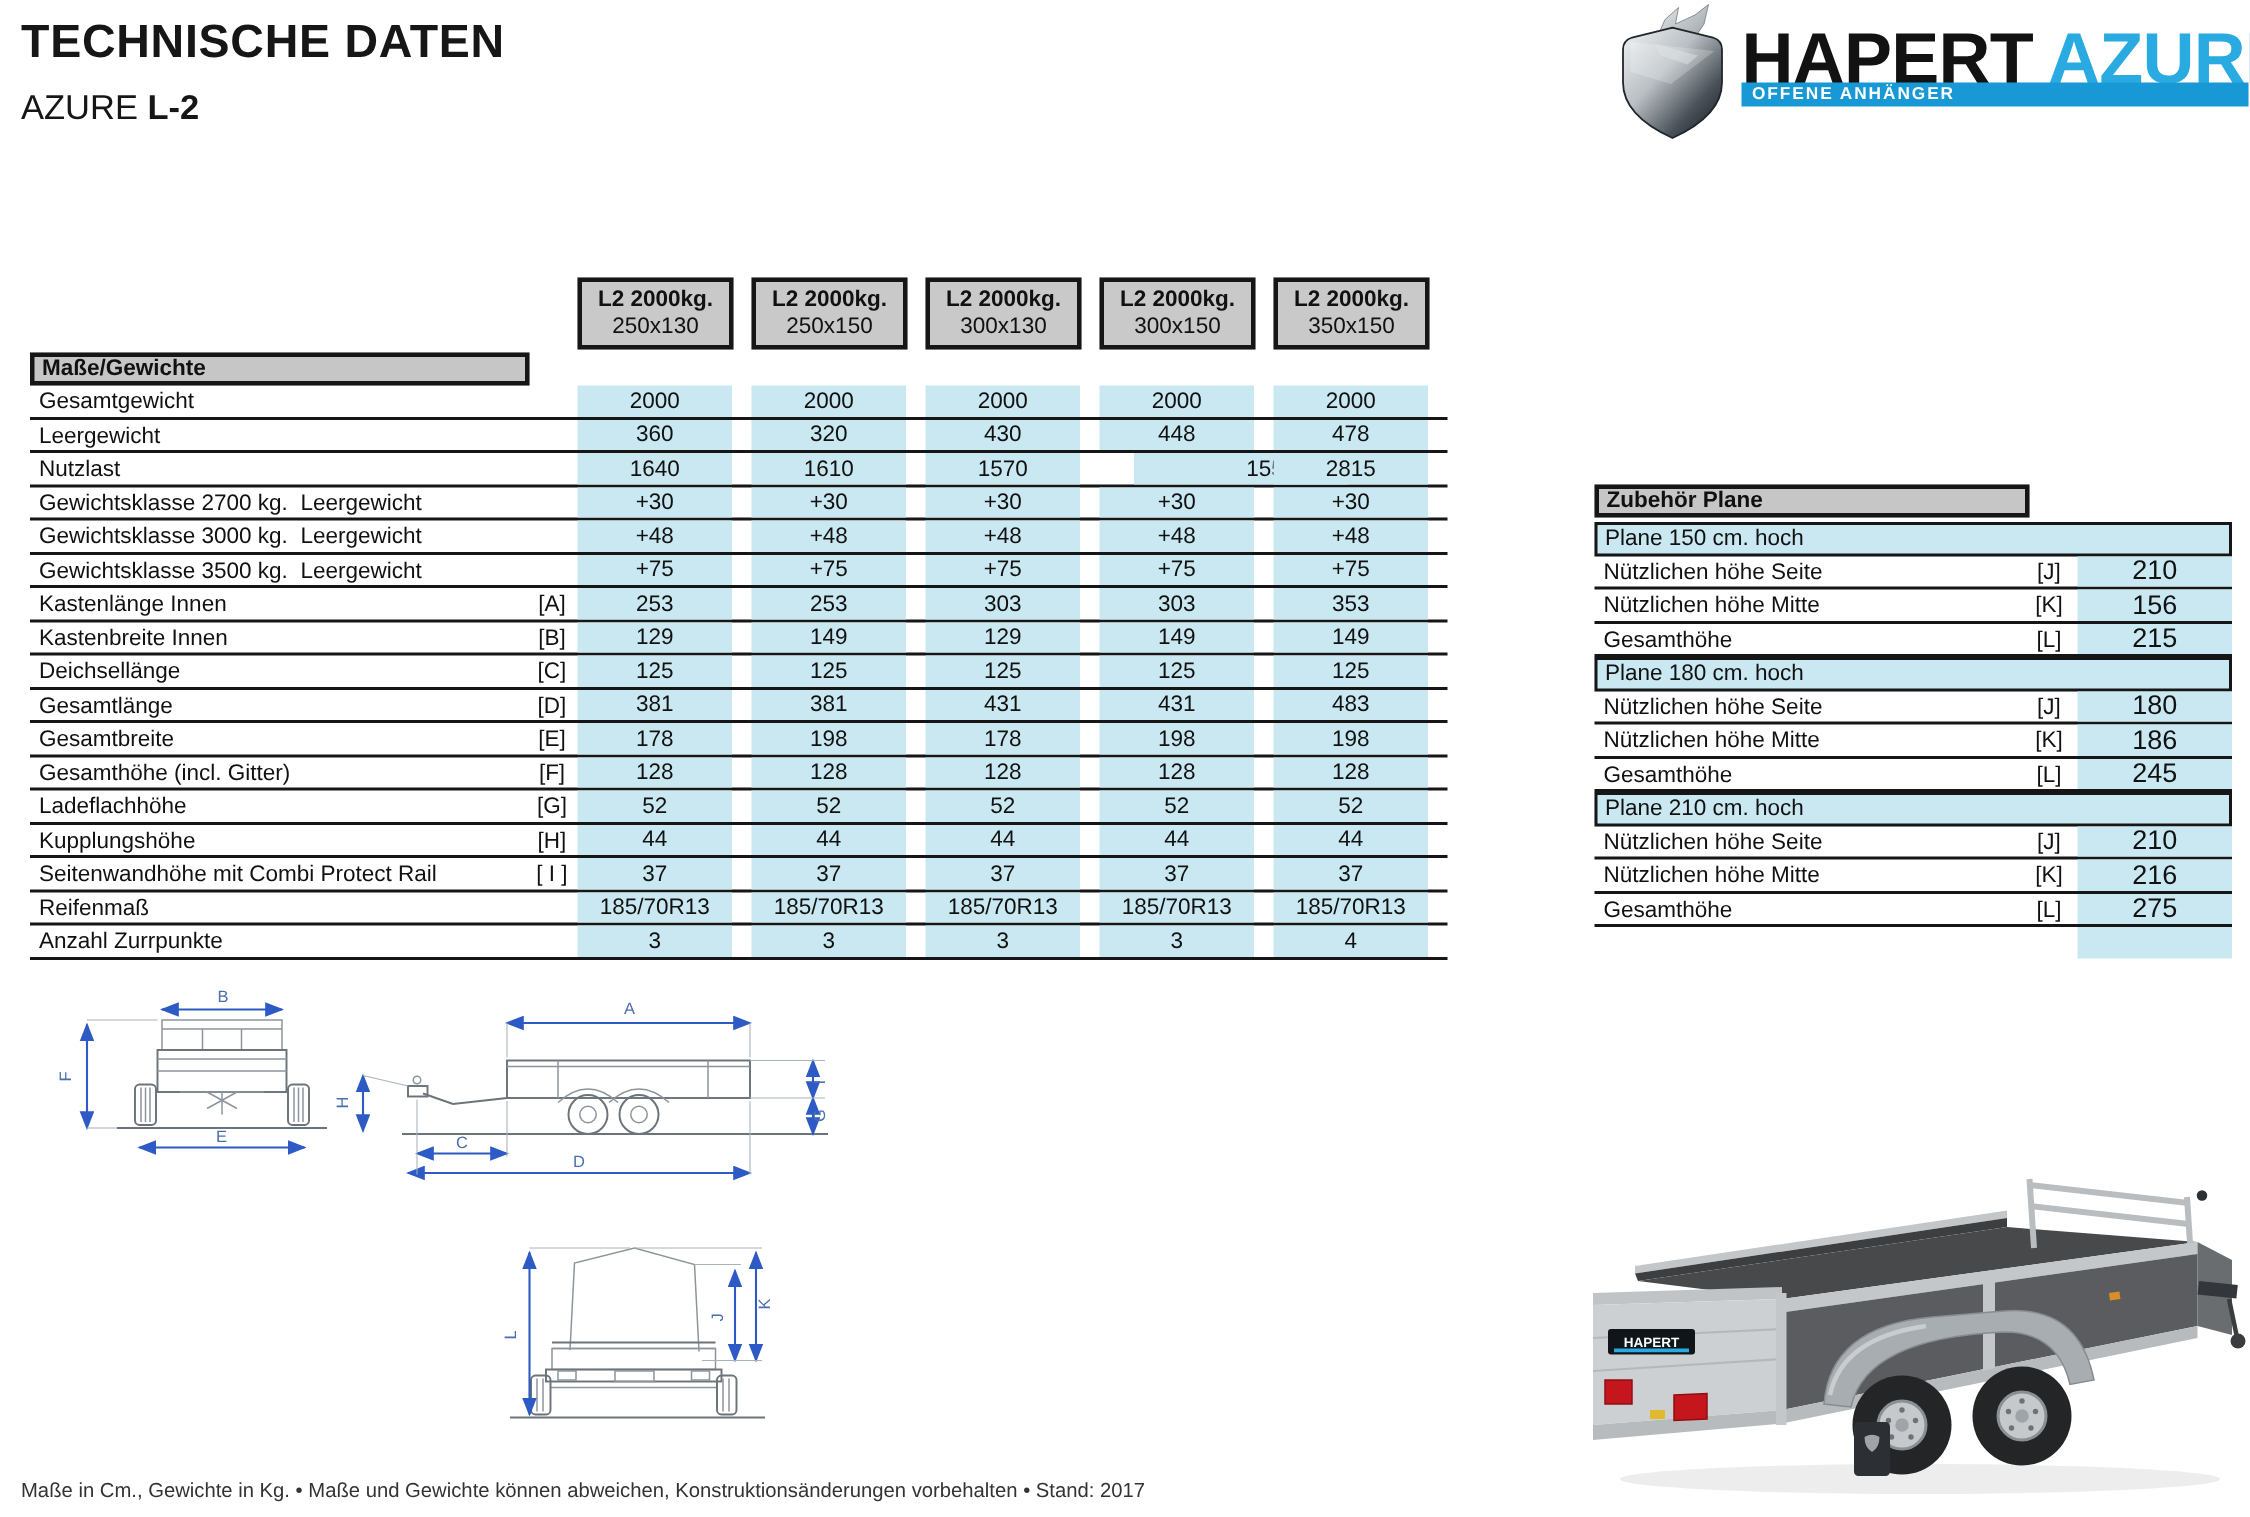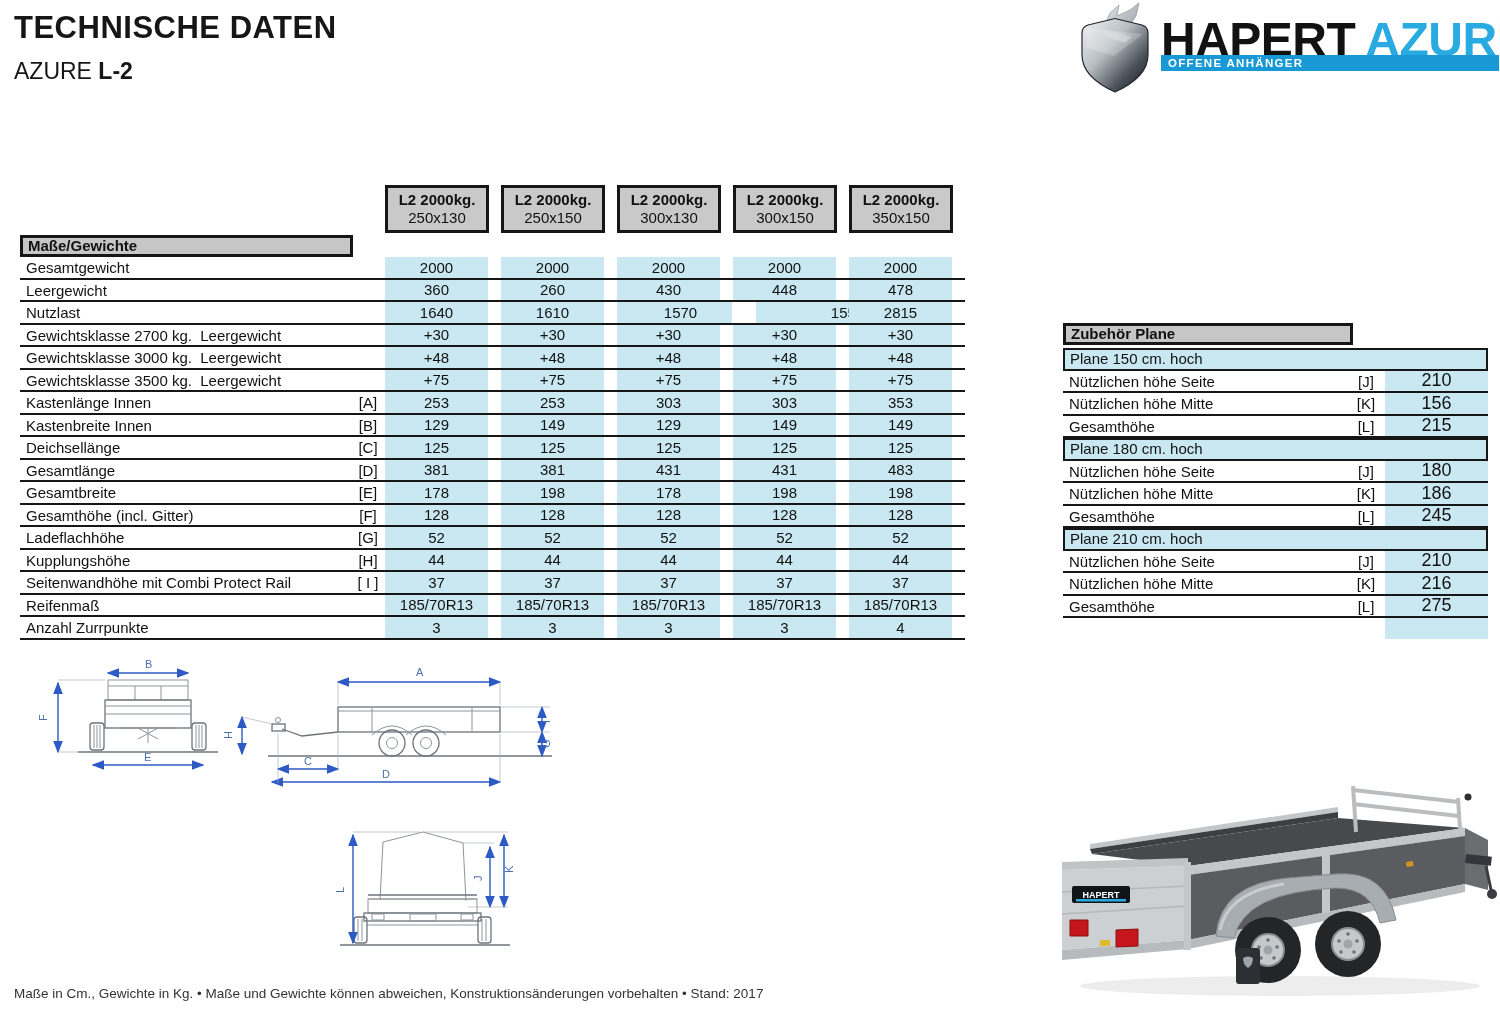--- a/index.html
+++ b/index.html
@@ -121,30 +121,30 @@
           <span class="rlabel">Gesamtgewicht</span>
           <div class="mcell" style="left: 365px;">2000</div>
           <div class="mcell" style="left: 481px;">2000</div>
           <div class="mcell" style="left: 597px;">2000</div>
           <div class="mcell" style="left: 713px;">2000</div>
           <div class="mcell" style="left: 829px;">2000</div>
         </div>
         <div class="mrow">
           <span class="rlabel">Leergewicht</span>
           <div class="mcell" style="left: 365px;">360</div>
-          <div class="mcell" style="left: 481px;">260</div>
+          <div class="mcell" style="left: 481px;">320</div>
           <div class="mcell" style="left: 597px;">430</div>
           <div class="mcell" style="left: 713px;">448</div>
           <div class="mcell" style="left: 829px;">478</div>
         </div>
         <div class="mrow">
           <span class="rlabel">Nutzlast</span>
           <div class="mcell" style="left: 365px;">1640</div>
           <div class="mcell" style="left: 481px;">1610</div>
-          <div class="mcell" style="left: 597px; padding-left: 12px;">1570</div>
+          <div class="mcell" style="left: 597px;">1570</div>
           <div class="mcell" style="left: 736px; padding-left: 40px;">1552</div>
           <div class="mcell" style="left: 829px;">2815</div>
         </div>
         <div class="mrow">
           <span class="rlabel">Gewichtsklasse 2700 kg.&nbsp; Leergewicht</span>
           <div class="mcell" style="left: 365px;">+30</div>
           <div class="mcell" style="left: 481px;">+30</div>
           <div class="mcell" style="left: 597px;">+30</div>
           <div class="mcell" style="left: 713px;">+30</div>
           <div class="mcell" style="left: 829px;">+30</div>

